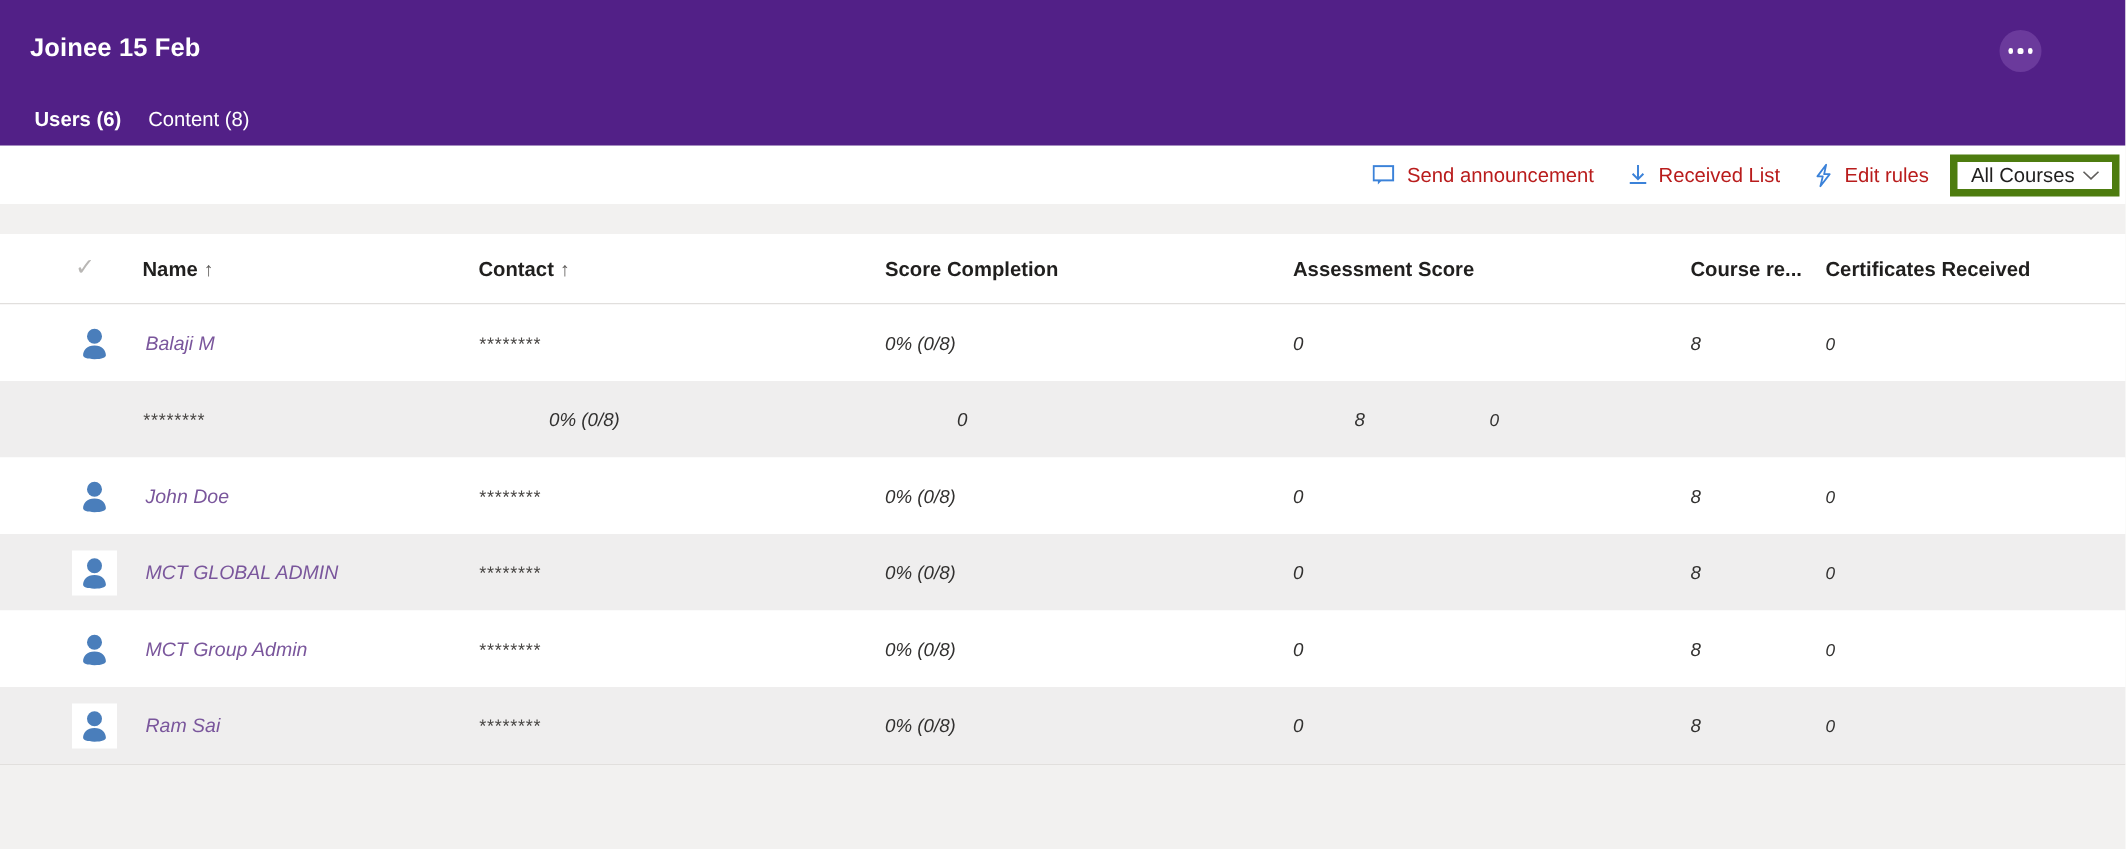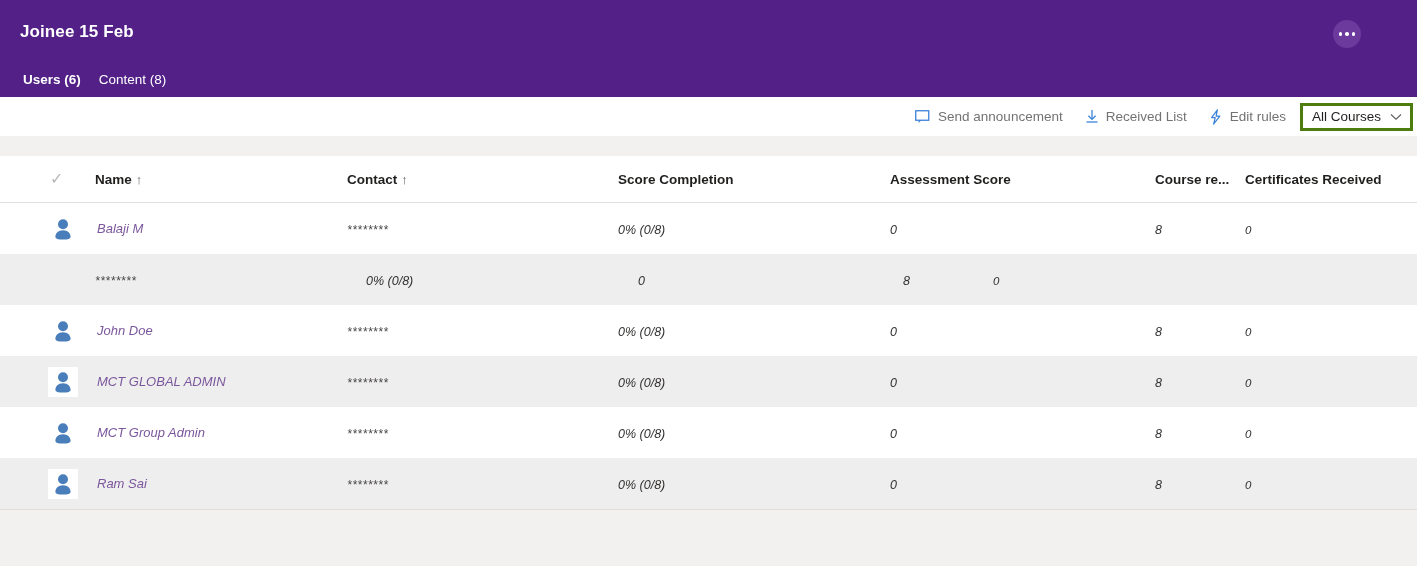--- a/index.html
+++ b/index.html
@@ -78,31 +78,31 @@
     align-items: center;
     justify-content: flex-end;
     padding-right: 0;
     box-sizing: border-box;
   }
   .tool-action {
     display: flex;
     align-items: center;
     gap: 7px;
     font-size: 13.5px;
-    color: #737373;
+    color: #b91c1c;
     cursor: pointer;
     padding: 4px 8px;
     margin-right: 6px;
     white-space: nowrap;
   }
   .tool-action svg { display: block; }
   .dropdown {
     width: 113px;
     height: 28px;
-    border: 3px solid #4d7c0f;
+    border: 5px solid #4d7c0f;
     background: #ffffff;
     display: flex;
     align-items: center;
     justify-content: space-between;
     padding: 0 8px 0 9px;
     box-sizing: border-box;
     font-size: 13.5px;
     color: #201f1e;
     cursor: pointer;
     margin-right: 4px;
@@ -130,21 +130,21 @@
     background: #ffffff;
   }
   .data-row {
     height: 51px;
     background: #ffffff;
     font-style: italic;
   }
   .data-row.alt { background: #efeeee; }
 
   .c-check  { width: 95px; padding-left: 50px; box-sizing: border-box; }
-  .c-name   { width: 252px; }
+  .c-name   { width: 224px; }
   .c-contact{ width: 271px; }
   .c-comp   { width: 272px; }
   .c-assess { width: 265px; }
   .c-reg    { width: 90px; }
   .c-cert   { flex: 1; }
 
   .th {
     font-size: 13.5px;
     font-weight: bold;
     color: #201f1e;

